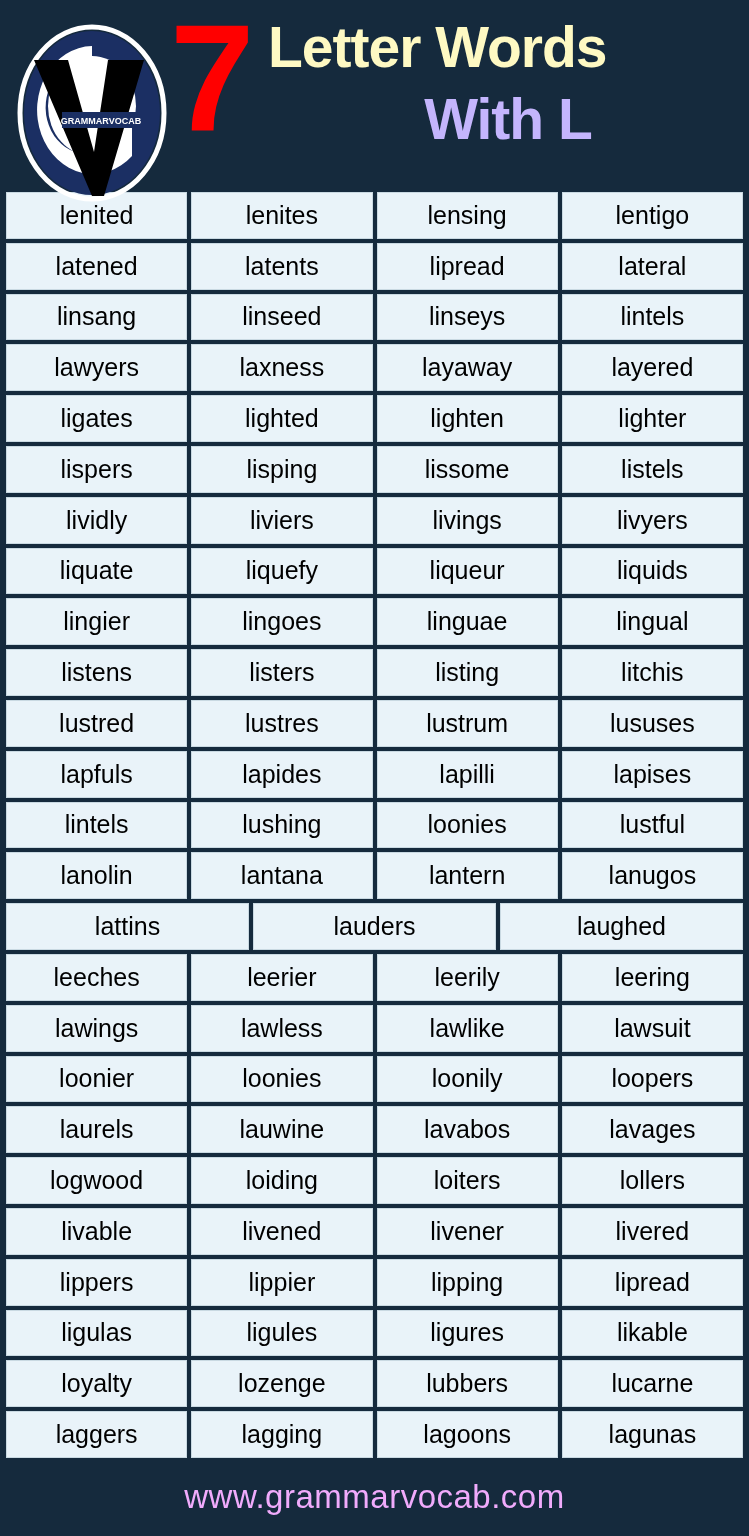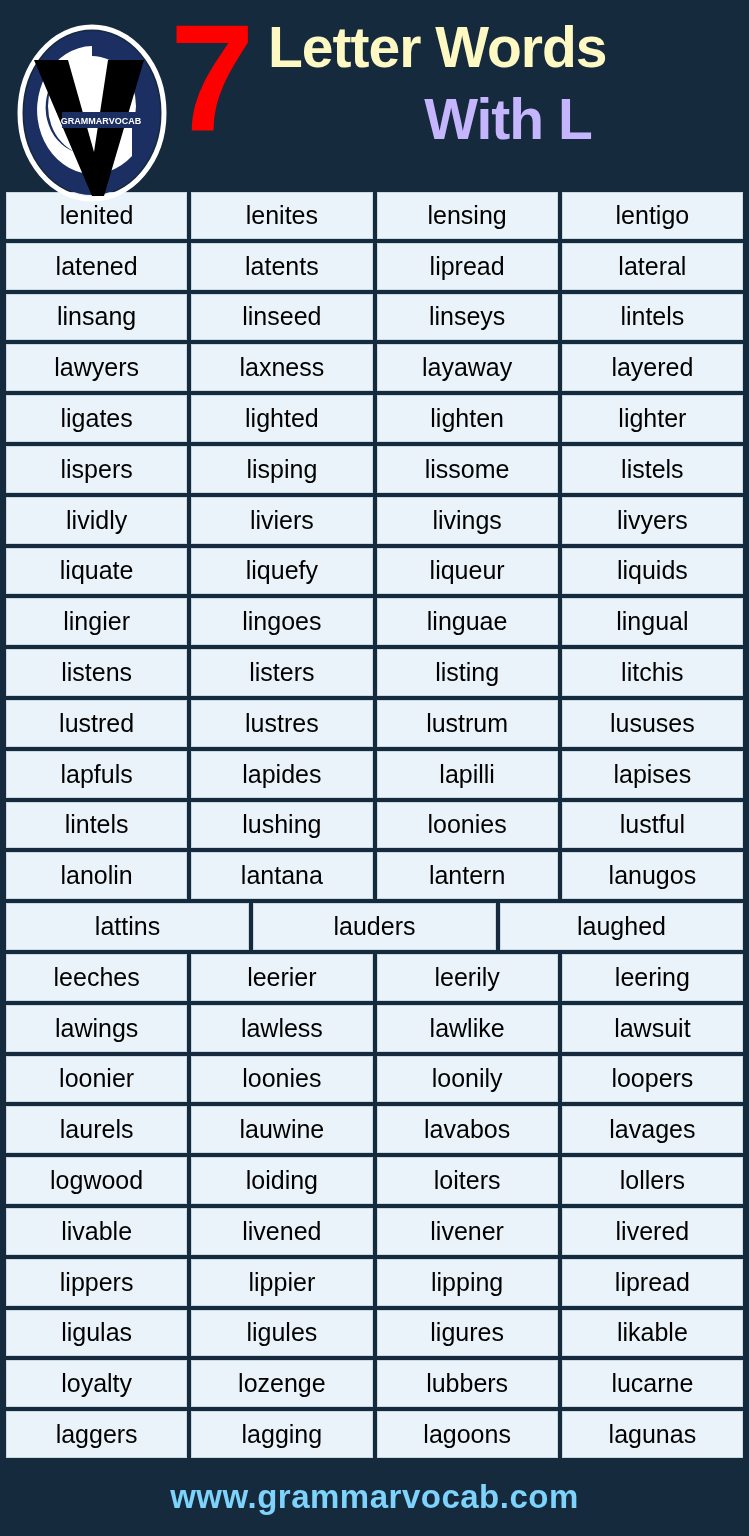--- a/index.html
+++ b/index.html
@@ -112,22 +112,22 @@
   
   .footer {
     flex: 0 0 78px;
     height: 78px;
     display: flex;
     align-items: center;
     justify-content: center;
     background: #152a3d;
   }
   .footer-text {
-    color: #7dd3fc;
-    font-weight: bold;
+    color: #f0abfc;
+    font-weight: normal;
     font-size: 33px;
     letter-spacing: 0.5px;
   }
 </style>
 </head>
 <body>
 
 <div class="poster">
 
   <div class="header">

